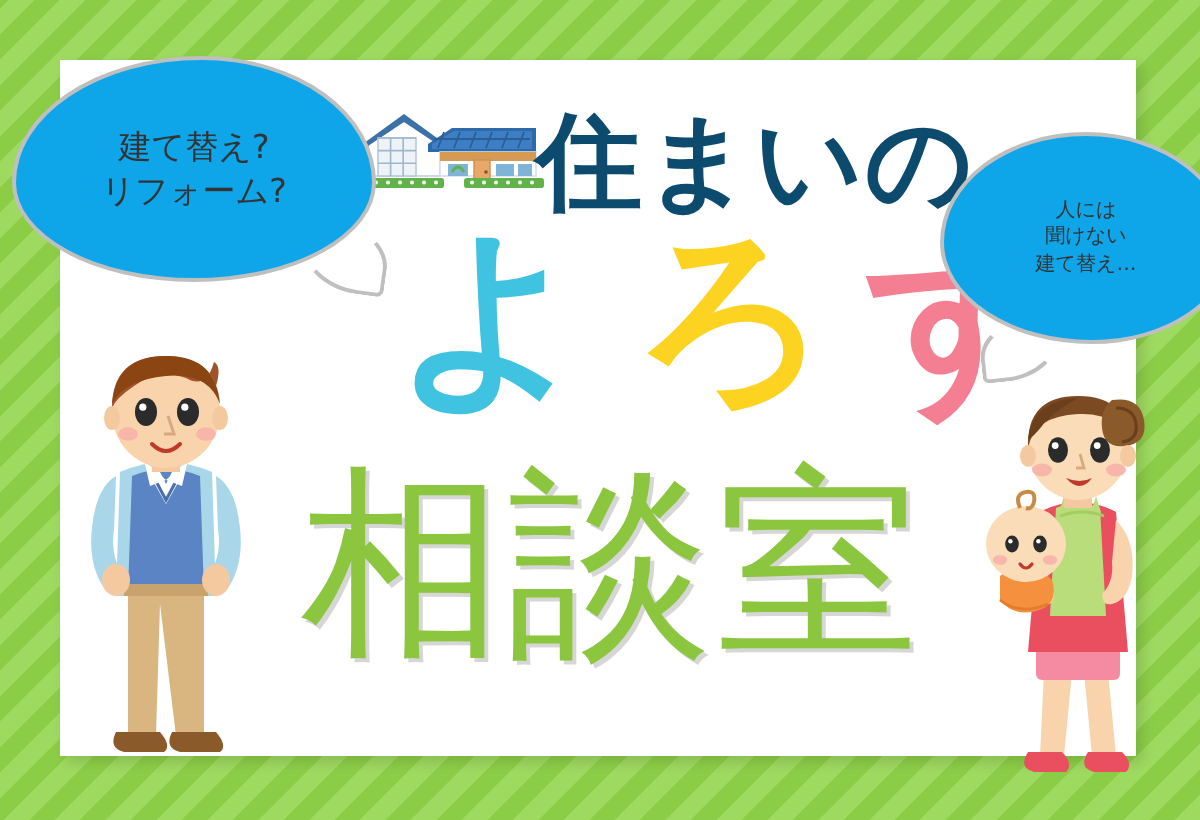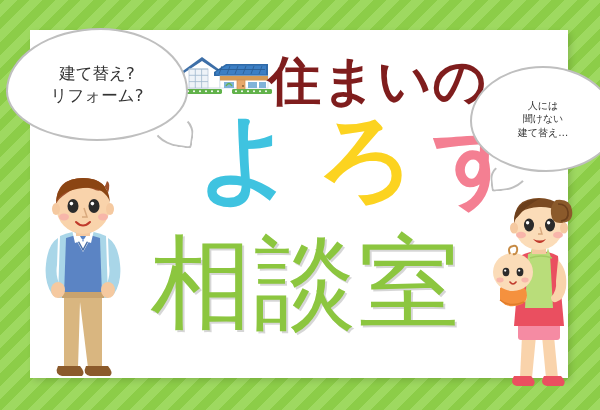--- a/index.html
+++ b/index.html
@@ -21,21 +21,21 @@
 
   
   .white-panel{
     position:absolute;left:30px;top:30px;width:538px;height:348px;
     background:#ffffff;
     box-shadow:3px 3px 6px rgba(0,0,0,0.13);
   }
 
   
   .bubble{
-    position:absolute;background:#ffffff;
+    position:absolute;background:#0ea5e9;
     border:2.5px solid #bfbfbf;
     box-sizing:border-box;
     display:flex;flex-direction:column;align-items:center;justify-content:center;
     color:#333;line-height:1.32;
   }
   .bubble-left{
     left:6px;top:28px;width:182px;height:113px;
     border-radius:52% 48% 50% 50%/56% 56% 44% 44%;
     font-size:16.5px;
   }
@@ -56,21 +56,21 @@
     left:490px;top:160px;width:36px;height:26px;
     border-radius:60% 0 70% 10%;
     transform:rotate(-6deg);
     border-top-color:transparent;border-right-color:transparent;
   }
 
   
   .title-sumai{
     position:absolute;left:268px;top:46px;
     font-size:53px;font-weight:bold;letter-spacing:1px;
-    color:#7f1d1d;
+    color:#0c4a6e;
     font-family:Liberation Sans, sans-serif;
     white-space:nowrap;
   }
   .kana-row{position:absolute;left:185px;top:110px;white-space:nowrap;margin-left:12px;}
   .kana{
     display:inline-block;
     font-size:96px;font-weight:bold;line-height:1;
     vertical-align:top;
   }
   .kana.yo{color:#3fc3e0;}

